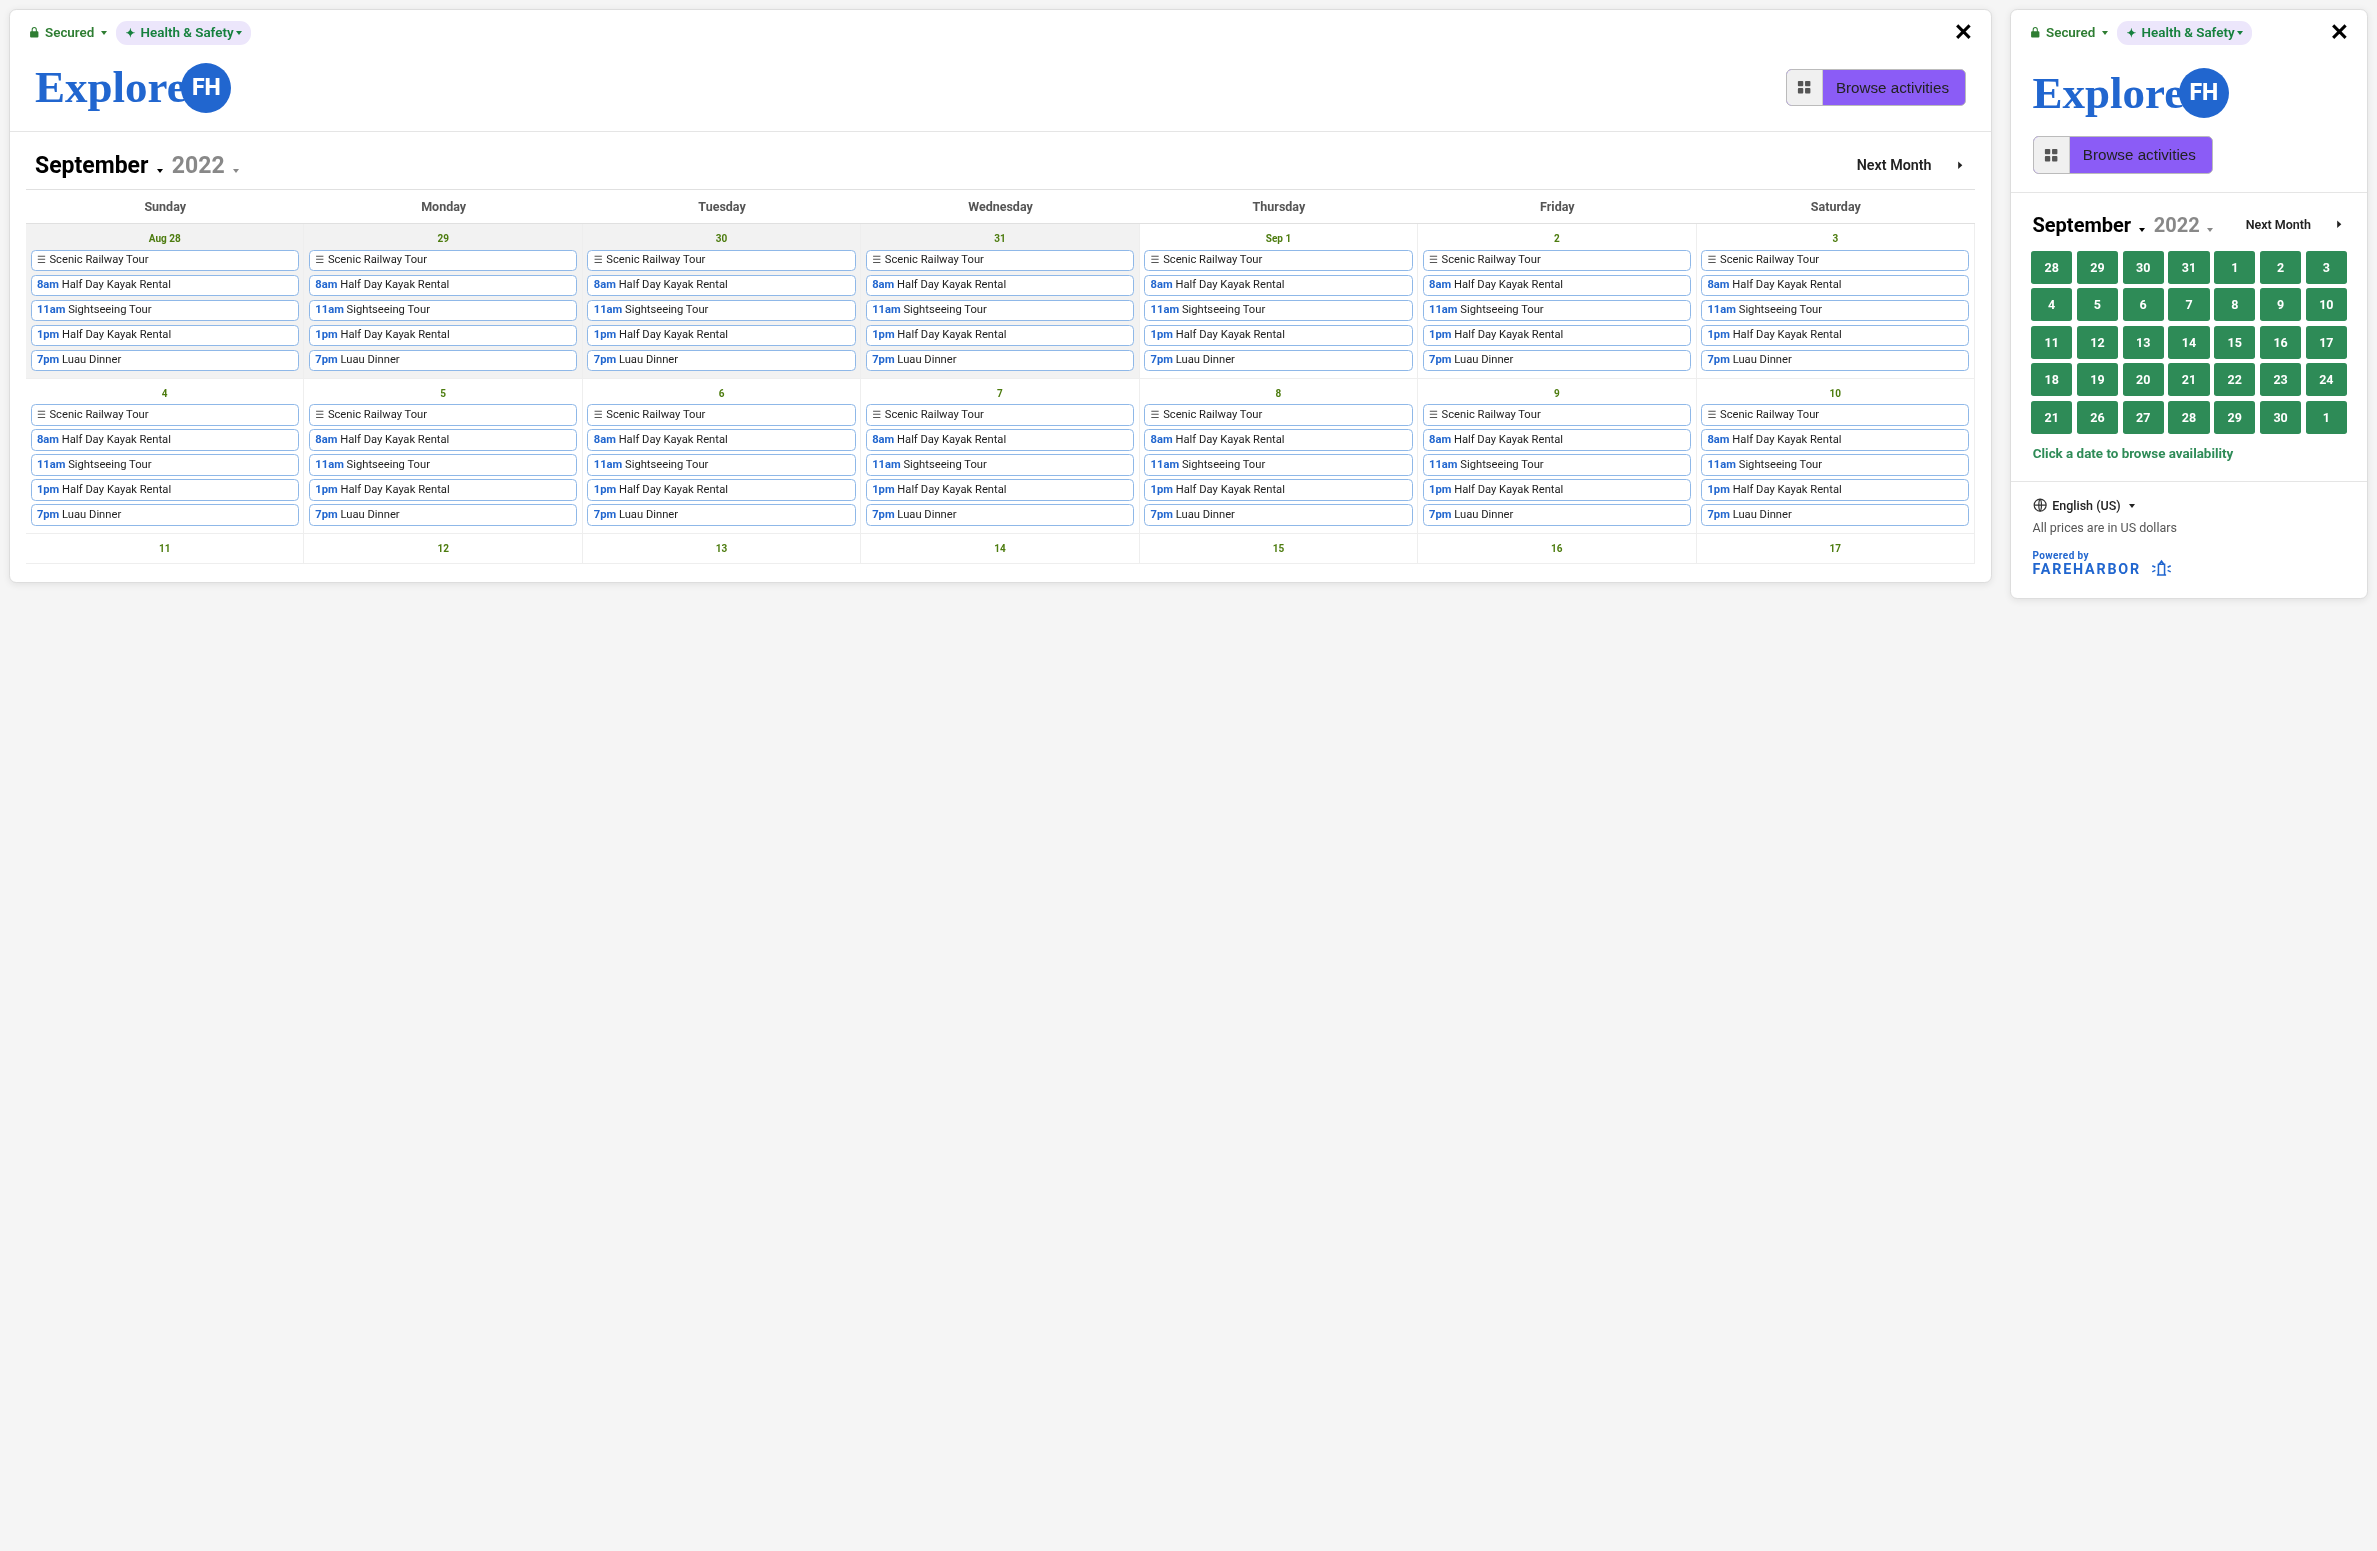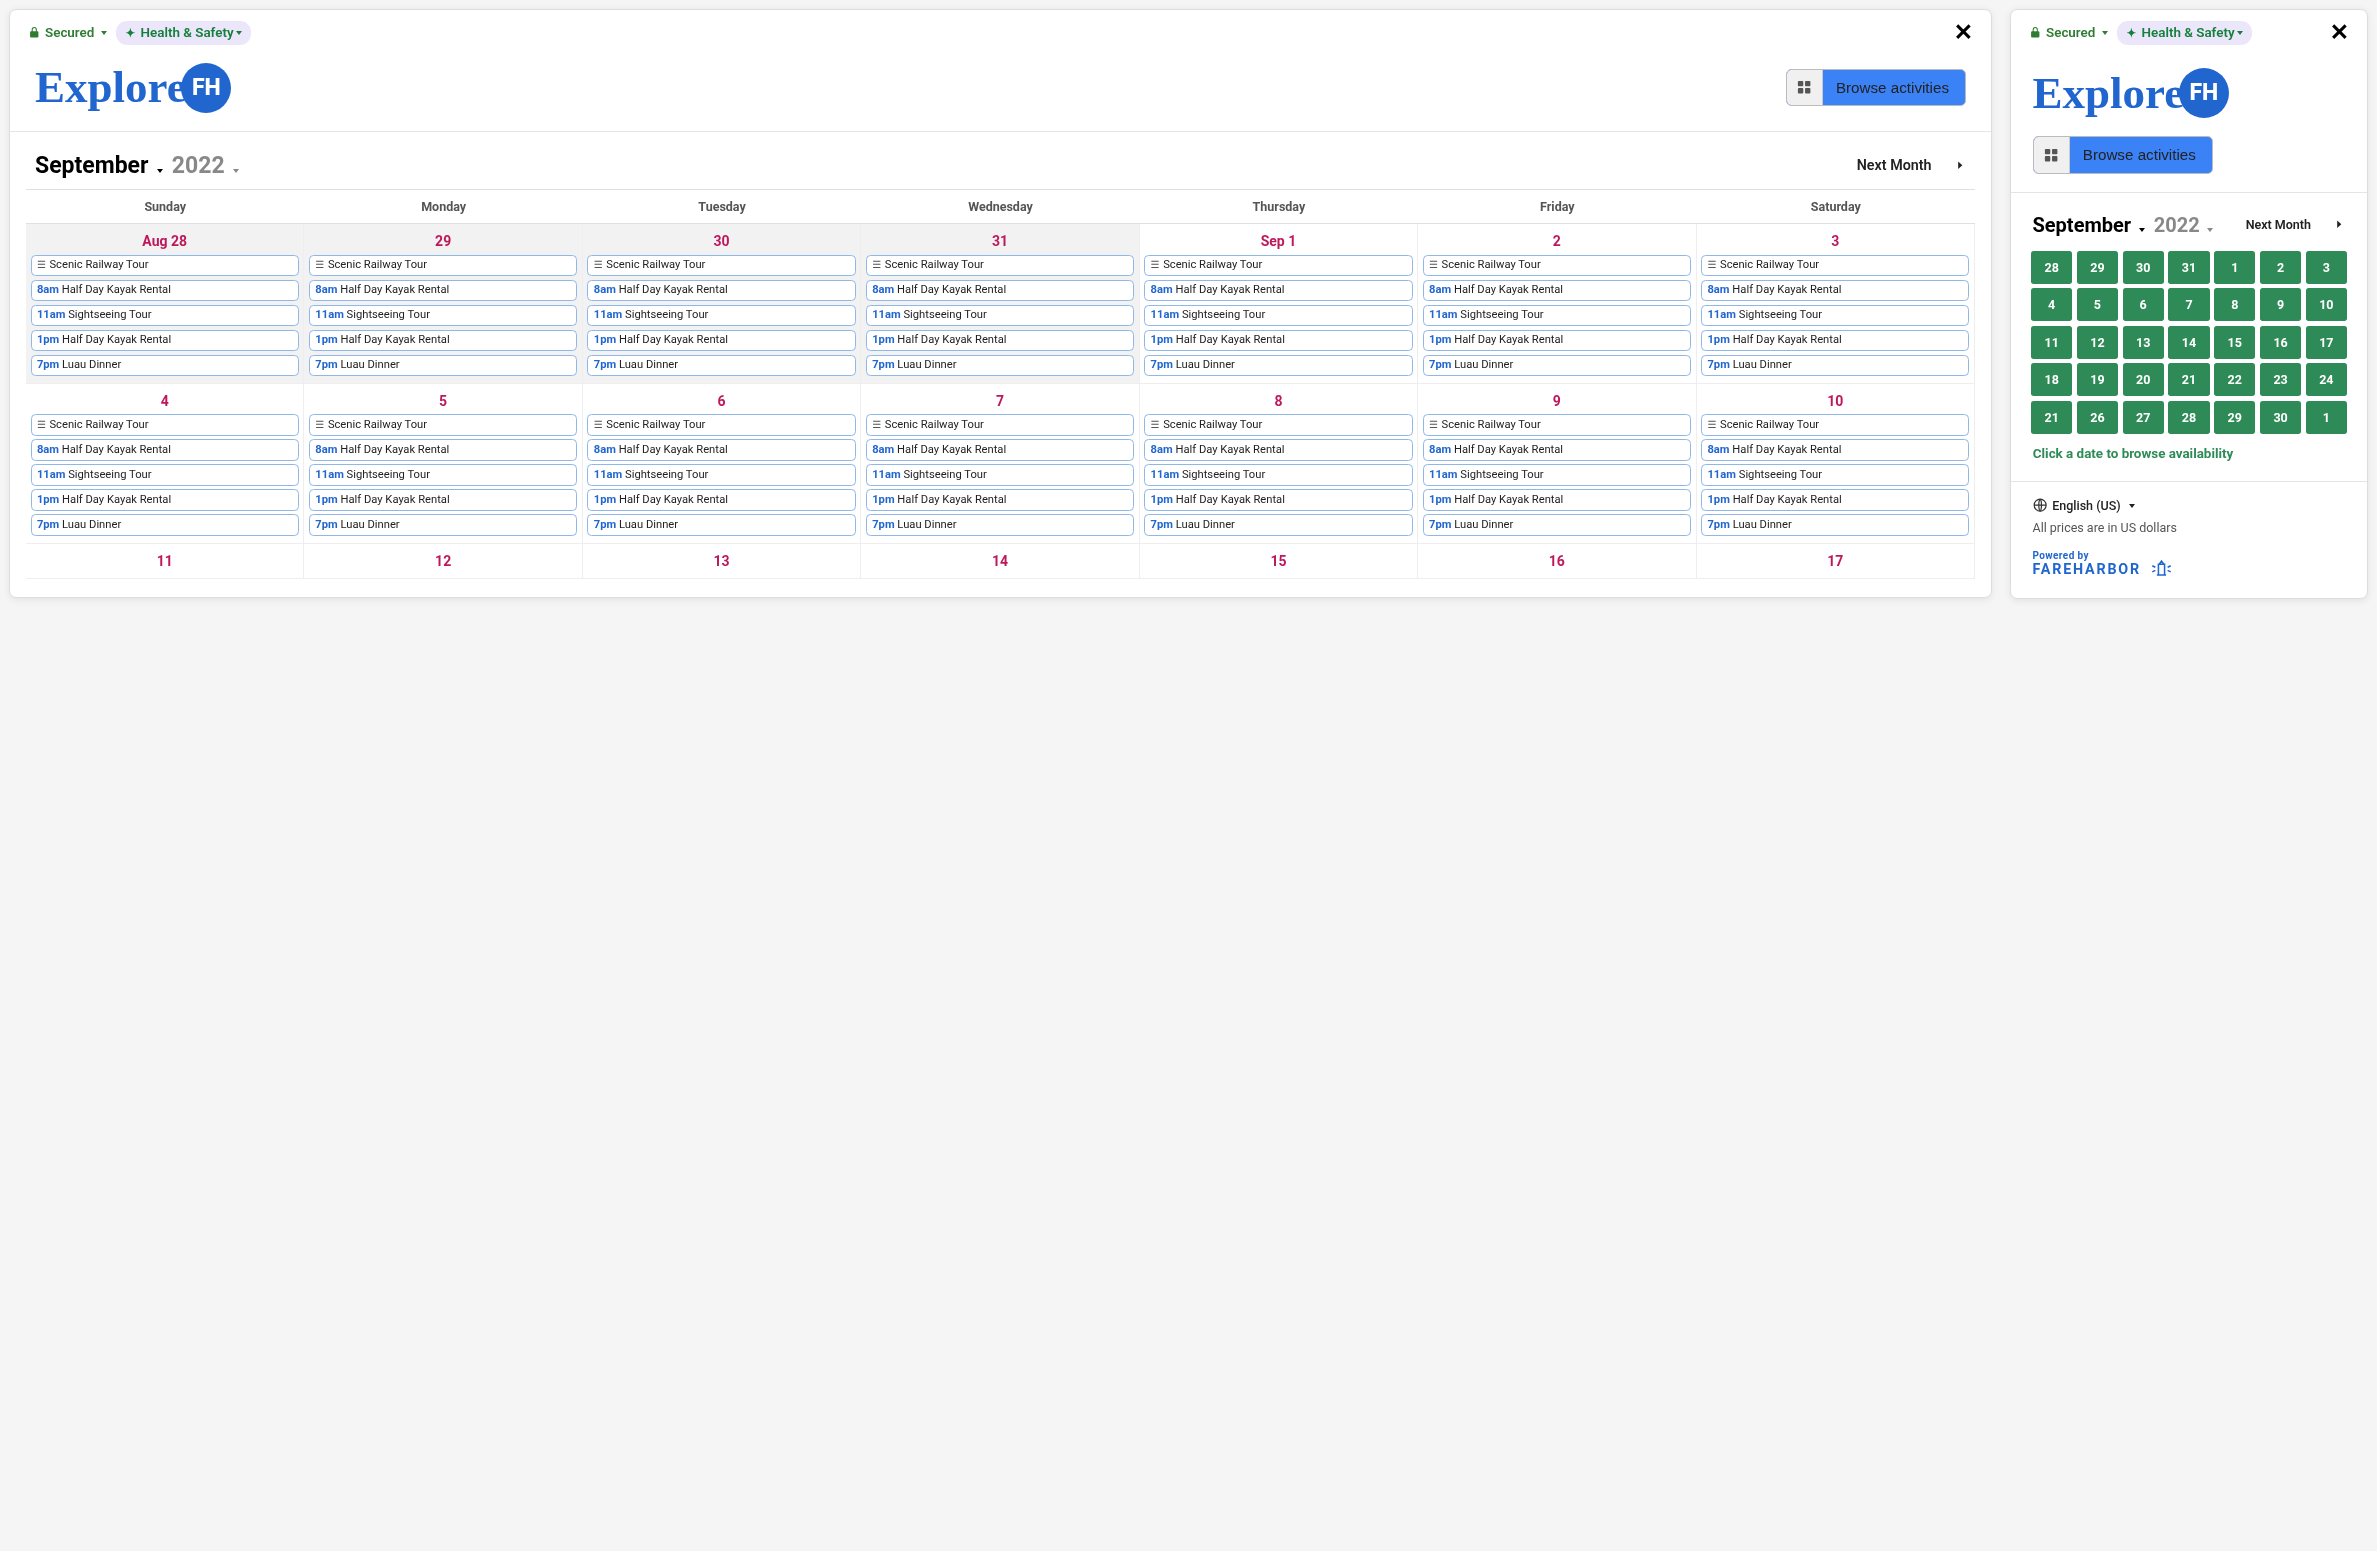--- a/index.html
+++ b/index.html
@@ -89,21 +89,21 @@
   width:50px; height:50px; border-radius:50%;
   background:#2166cf; color:#fff; font-size:23px; font-weight:800;
   margin-left:-5.4px;
 }
 .browse-btn {
   display:inline-flex;
   align-items:center;
   gap:9px;
   border:0.9px solid #bbb;
   border-radius:5.4px;
-  background:#3b82f6;
+  background:#8b5cf6;
   cursor:pointer;
   font-size:15.2px;
   font-weight:500;
   color:#222;
 }
 .browse-btn .grid-icon {
   background:#f0f0f0;
   border-right:0.9px solid #ccc;
   padding:10.7px 10.7px;
   border-radius:4.5px 0 0 4.5px;
@@ -139,21 +139,21 @@
   text-align:center; padding:9px 0; font-weight:700; color:#555; font-size:12.5px;
 }
 .cal-cell {
   border-right:0.9px solid #eee; border-bottom:0.9px solid #eee;
   padding: 5.4px 4.5px 7.2px;
   min-height: 54px;
   display:flex; flex-direction:column; gap:3.6px;
 }
 .cal-cell.prev-month { background:#f2f2f2; }
 .cal-cell .date {
-  text-align:center; font-weight:700; font-size:14px; padding:3.6px 0 1.8px; color:#be185d;
+  text-align:center; font-weight:700; font-size:10px; padding:3.6px 0 1.8px; color:#4d7c0f;
 }
 .event {
   border:0.9px solid #8fb8e8;
   border-radius:4.5px;
   padding:2.7px 5.4px;
   font-size:11.2px;
   line-height:1.25;
   cursor:pointer;
   background:#fff;
   color:#222;

